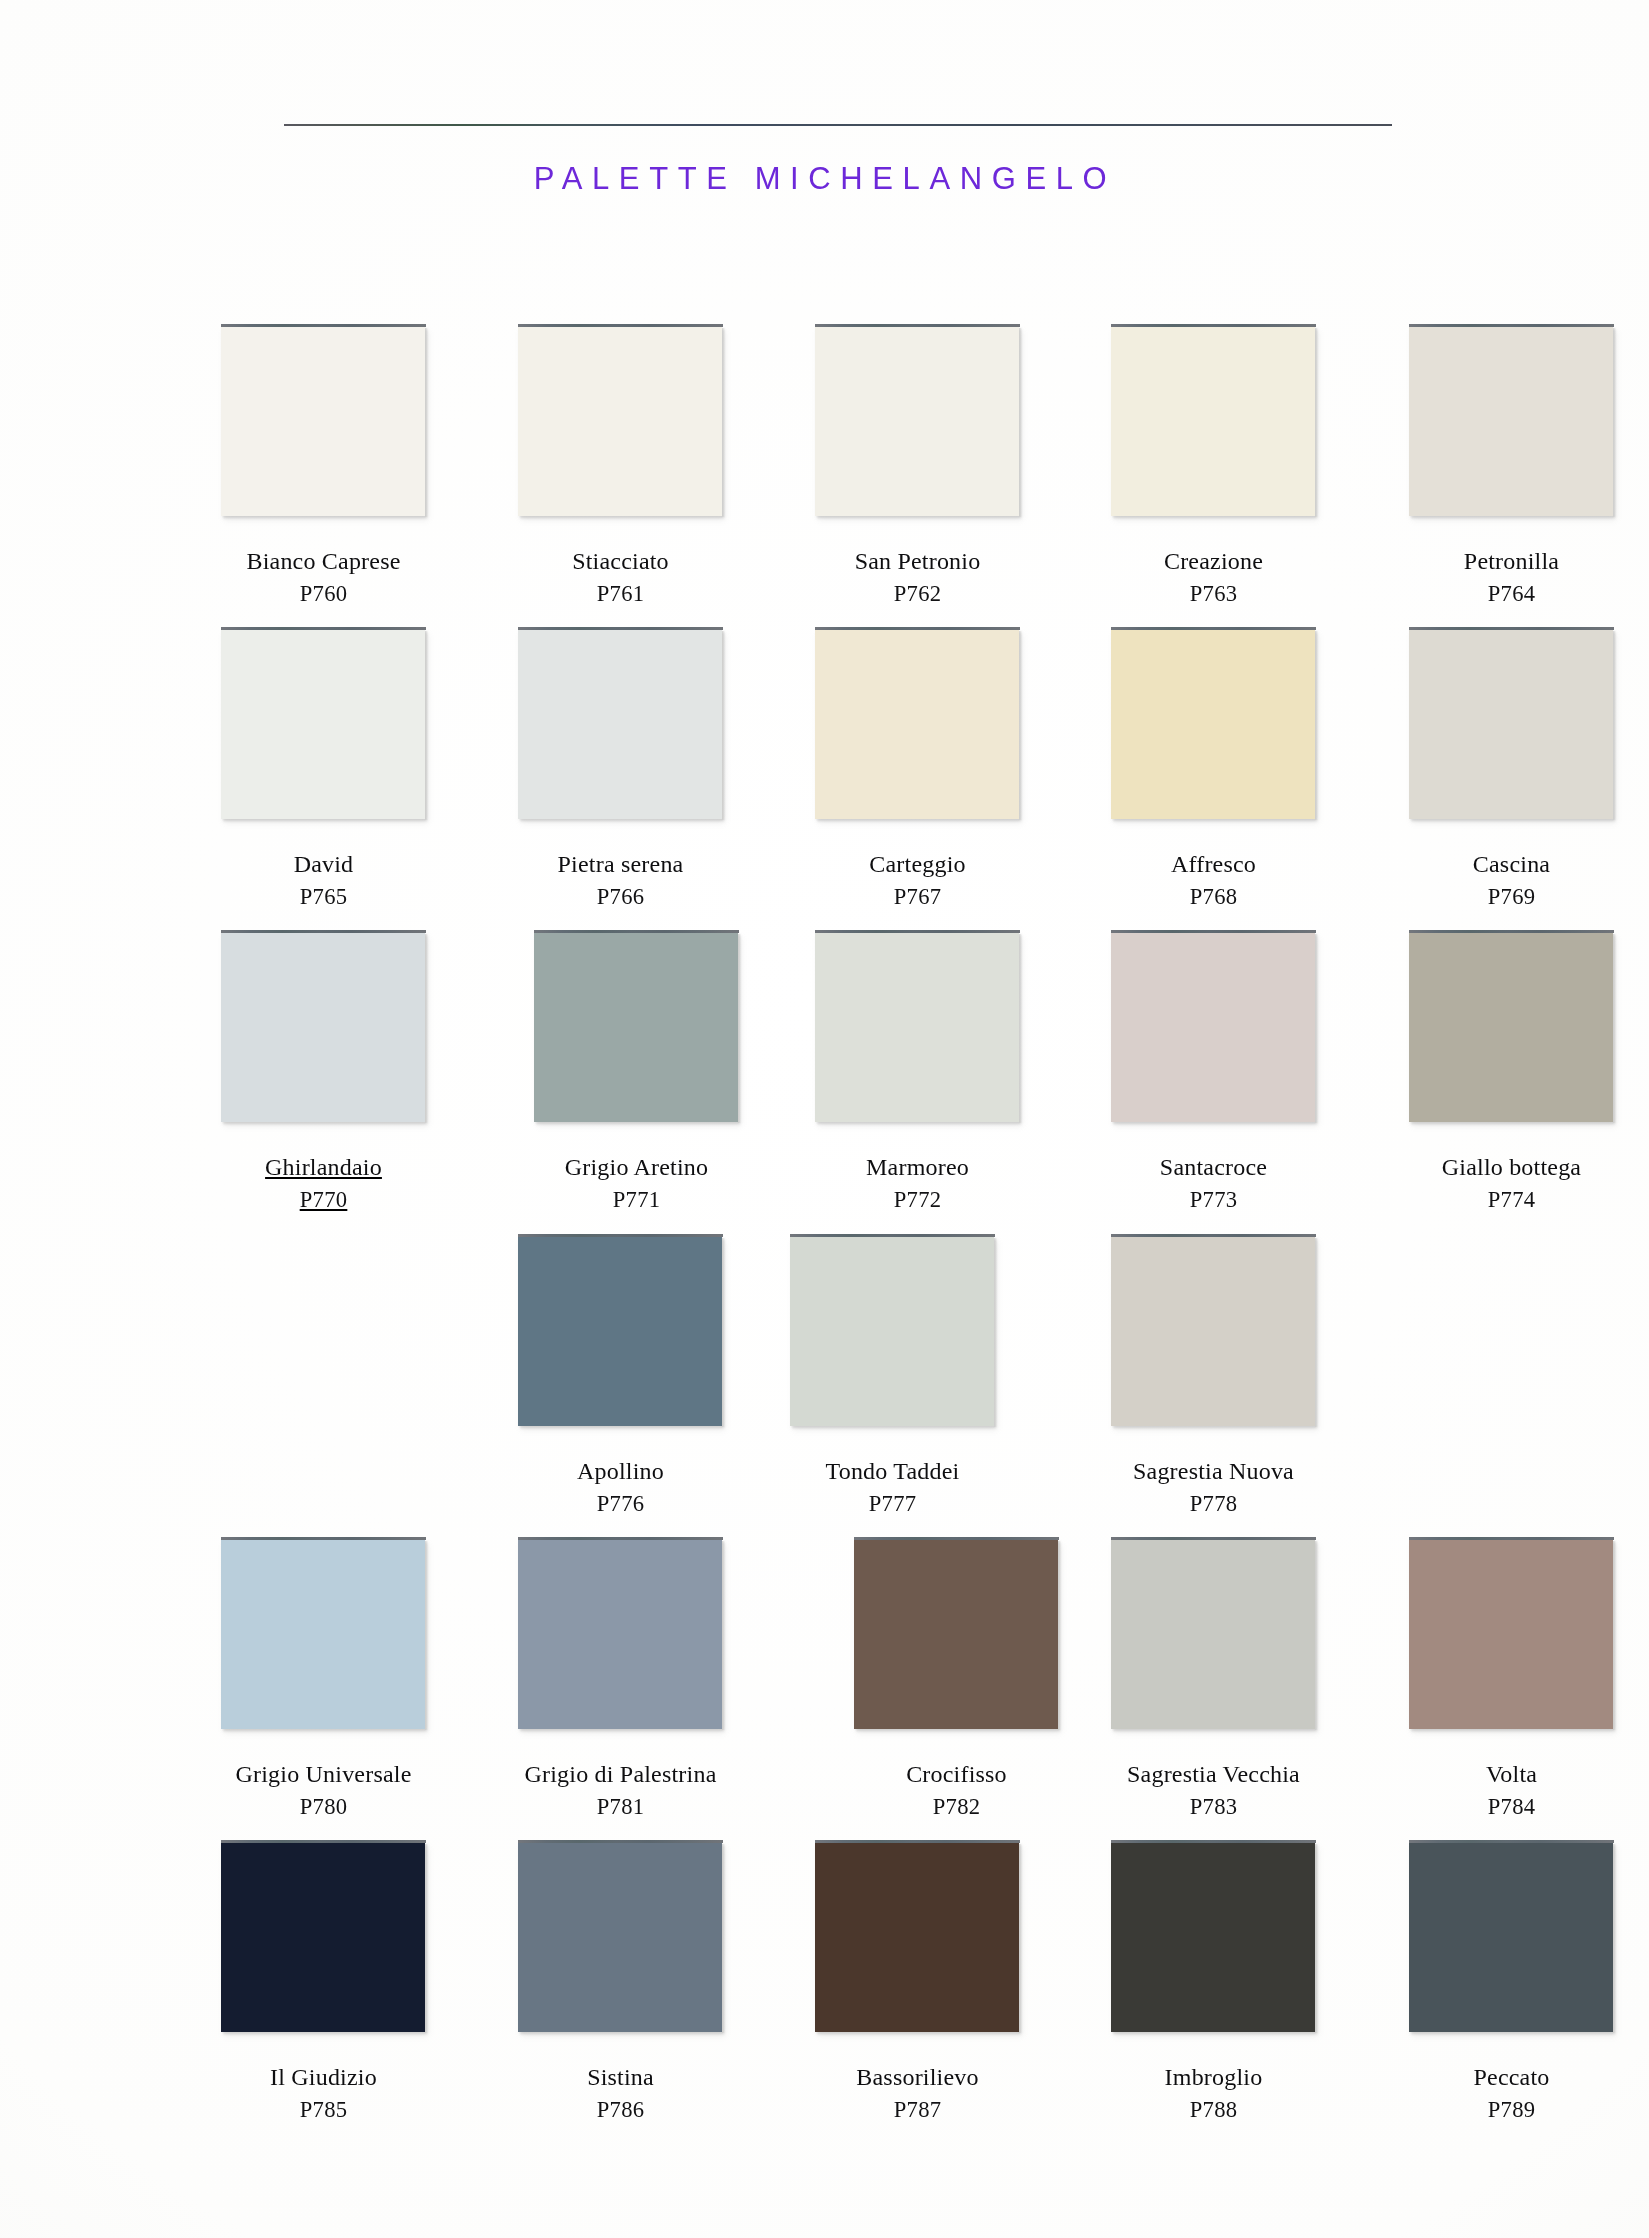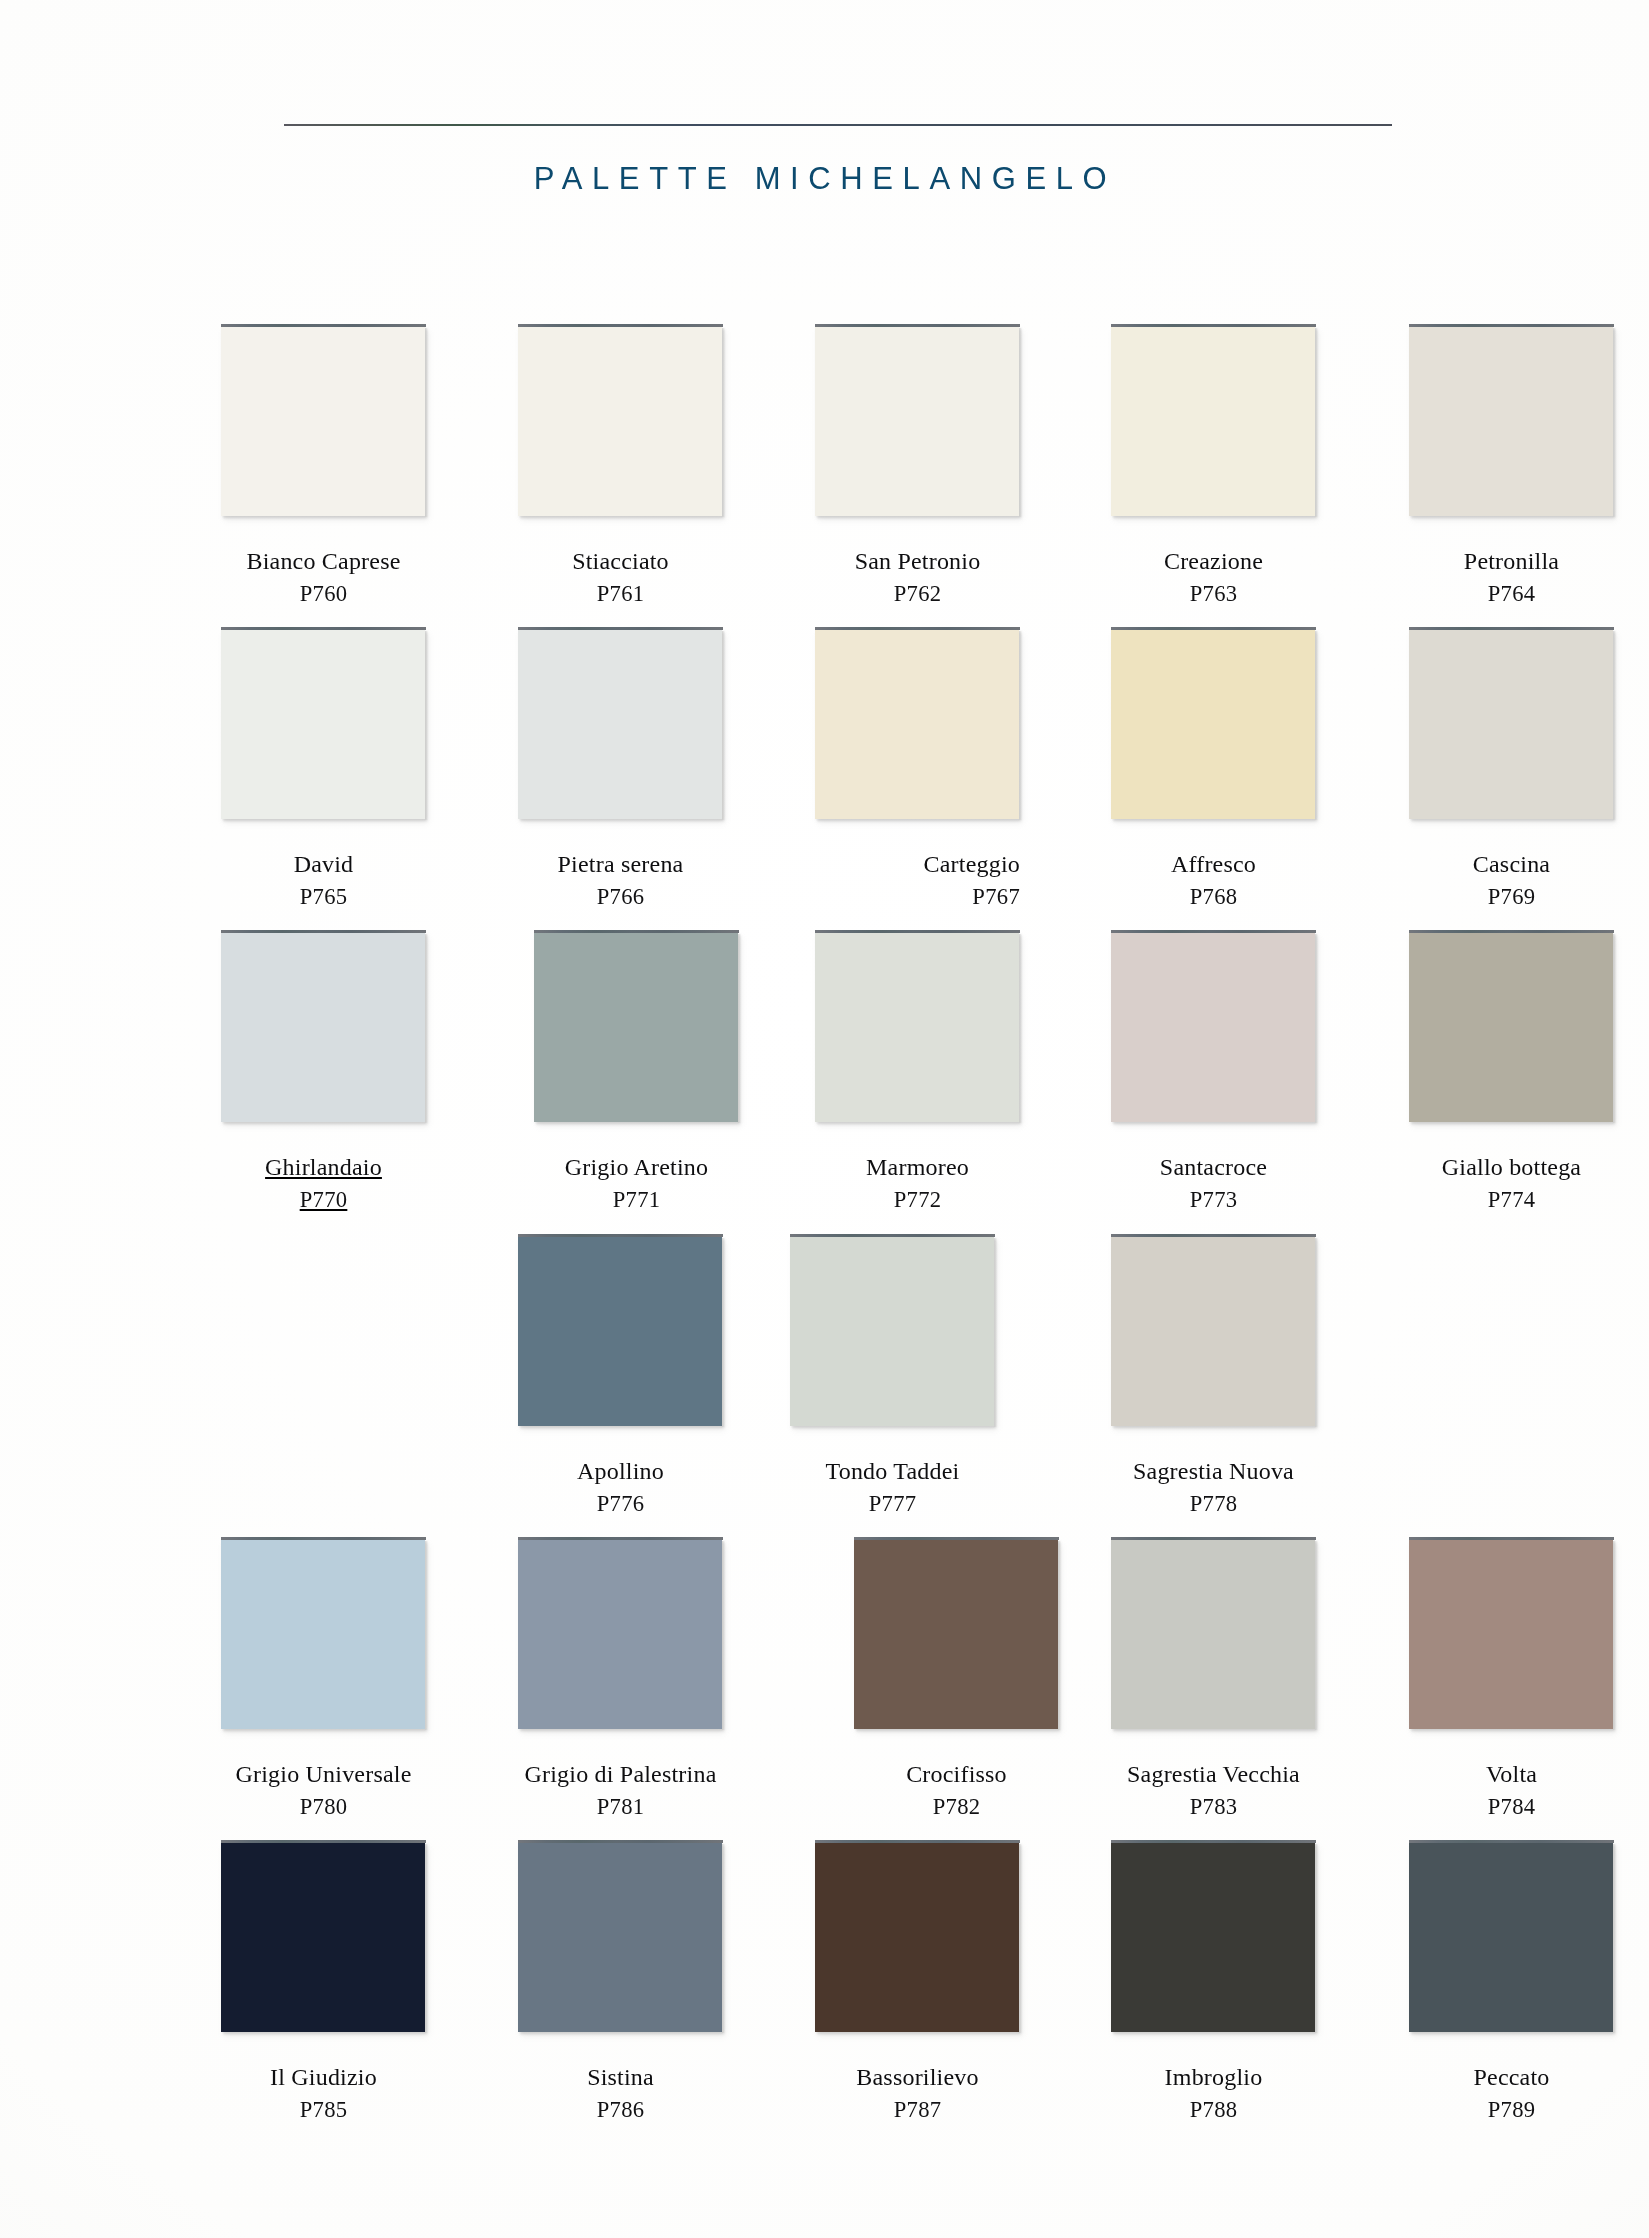--- a/index.html
+++ b/index.html
@@ -44,21 +44,21 @@
   .title {
     position: absolute;
     left: 0;
     right: 0;
     top: 161px;
     text-align: center;
     font-family: "Liberation Sans", "DejaVu Sans", sans-serif;
     font-size: 31px;
     font-weight: 400;
     letter-spacing: 9.6px;
-    color: #0c4a6e;
+    color: #6d28d9;
     white-space: nowrap;
   }
 
   
   .grid {
     position: absolute;
     left: 221px;
     top: 324px;
     width: 1195px;
   }
@@ -204,21 +204,21 @@
         </div>
         <div class="cell" style="left: 297px;">
           <div class="chip-wrap">
             <div class="chip" style="background: rgb(226, 229, 228);"></div>
             <div class="chip-edge"></div>
             <div class="chip-sliver"></div>
           </div>
           <div class="label">Pietra serena</div>
           <div class="code">P766</div>
         </div>
-        <div class="cell" style="left: 594px; text-align: right;">
+        <div class="cell" style="left: 594px;">
           <div class="chip-wrap">
             <div class="chip" style="background: rgb(240, 232, 211);"></div>
             <div class="chip-edge"></div>
             <div class="chip-sliver"></div>
           </div>
           <div class="label">Carteggio</div>
           <div class="code">P767</div>
         </div>
         <div class="cell" style="left: 890px;">
           <div class="chip-wrap">

